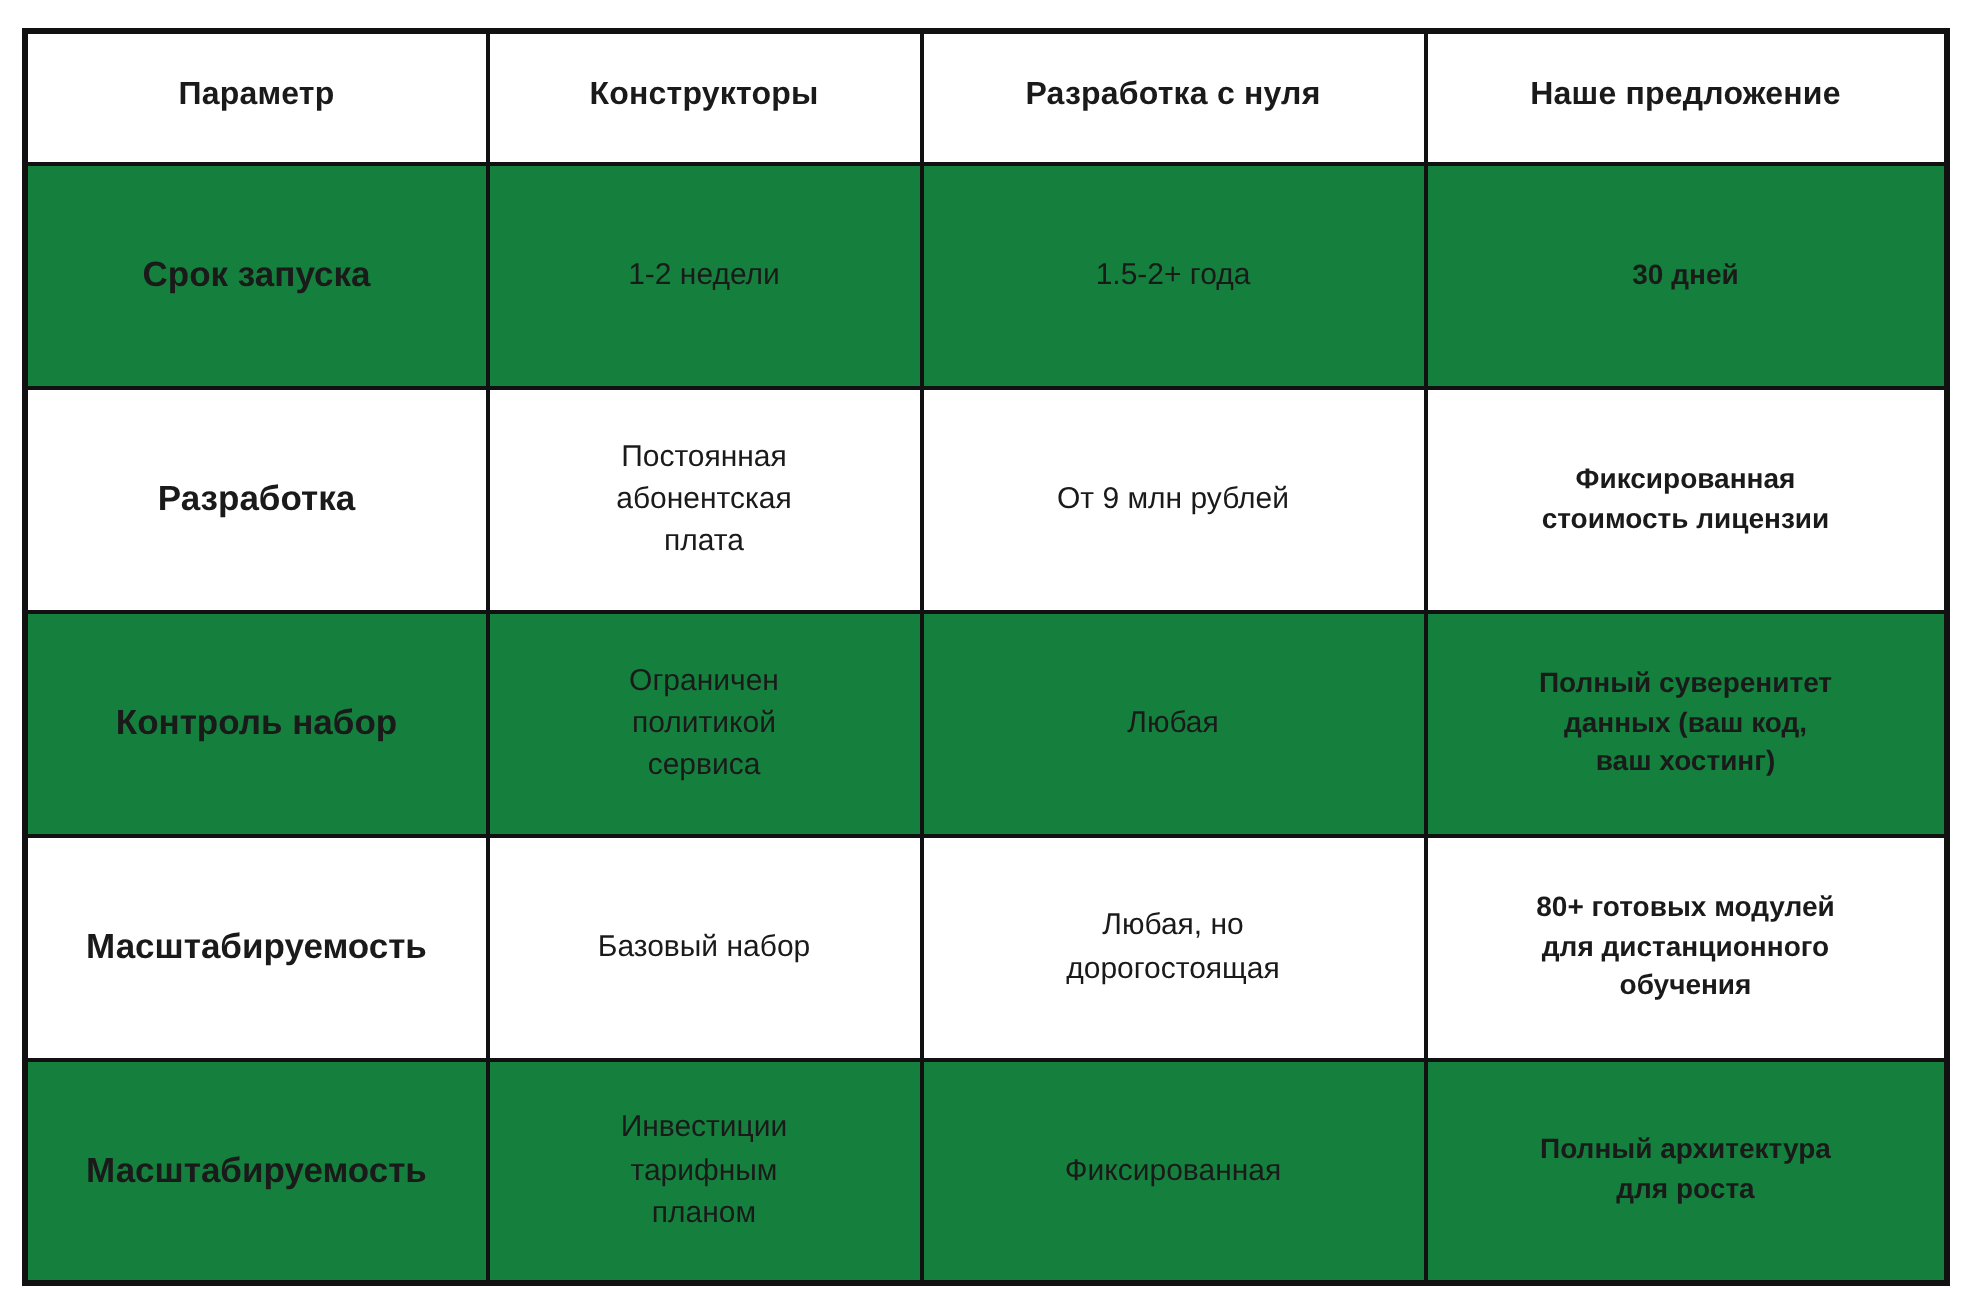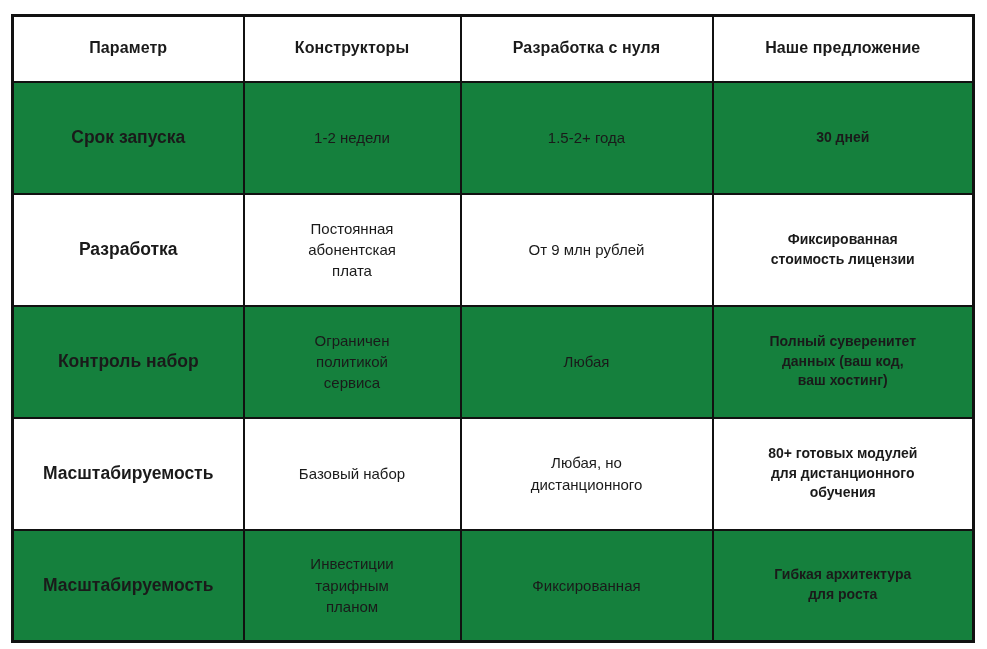--- a/index.html
+++ b/index.html
@@ -167,21 +167,21 @@
 
       <tr class="data-row row-plain">
         <td class="param-cell">
           <span class="cell-text">Масштабируемость</span>
         </td>
         <td class="value-cell">
           <span class="cell-text">Базовый набор</span>
         </td>
         <td class="value-cell">
           <span class="cell-text">Любая, но
-дистанционного</span>
+дорогостоящая</span>
         </td>
         <td class="highlight-cell">
           <span class="cell-text">80+ готовых модулей
 для дистанционного
 обучения</span>
         </td>
       </tr>
 
       <tr class="data-row row-shaded">
         <td class="param-cell">
@@ -189,20 +189,20 @@
         </td>
         <td class="value-cell">
           <span class="cell-text">Инвестиции
 тарифным
 планом</span>
         </td>
         <td class="value-cell">
           <span class="cell-text">Фиксированная</span>
         </td>
         <td class="highlight-cell">
-          <span class="cell-text">Гибкая архитектура
+          <span class="cell-text">Полный архитектура
 для роста</span>
         </td>
       </tr>
 
     </tbody>
   </table>
 </div>
 
 </body></html>

